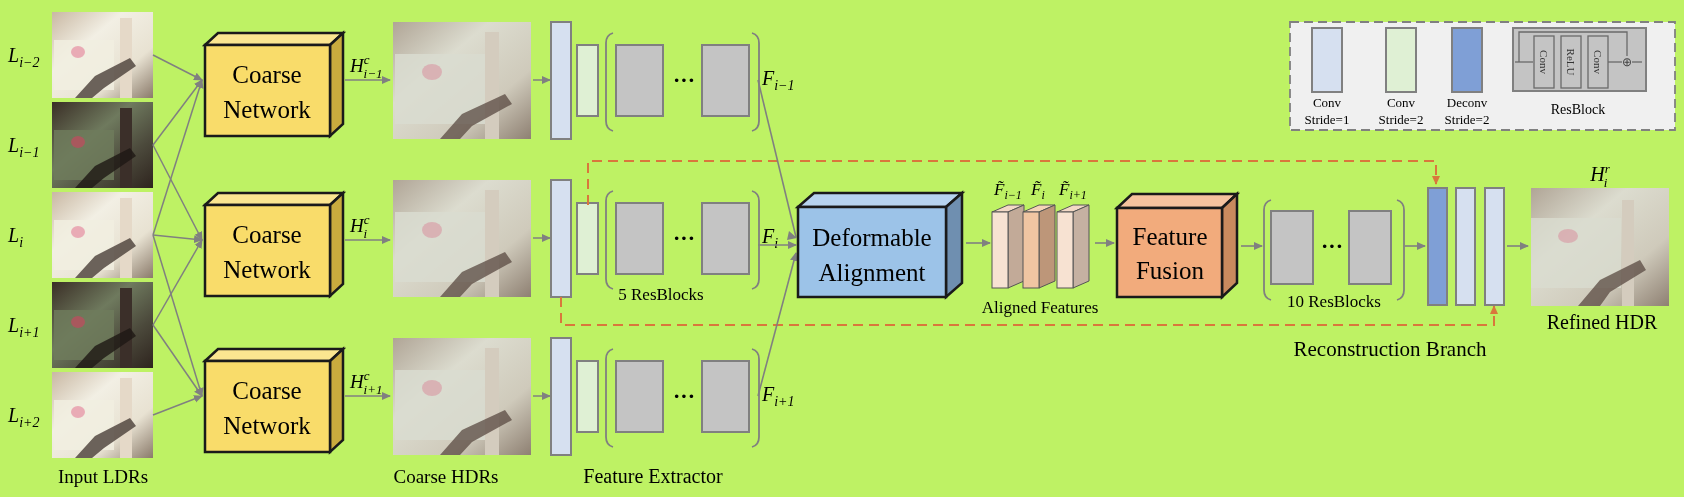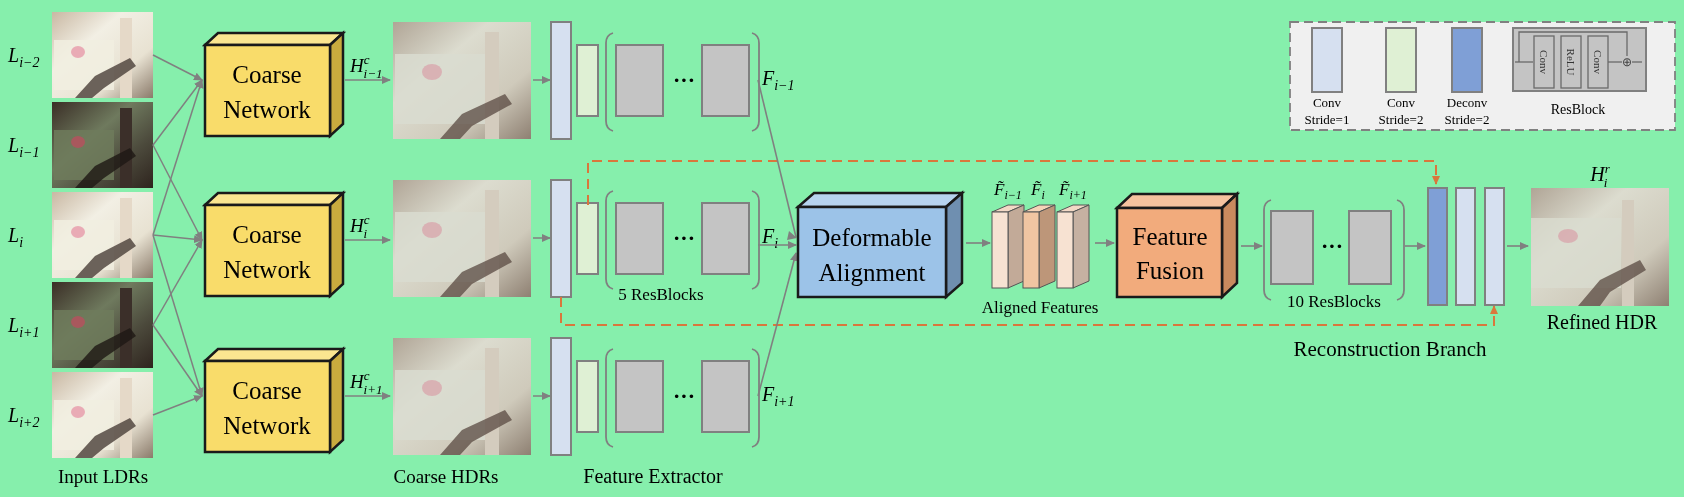--- a/index.html
+++ b/index.html
@@ -1,16 +1,16 @@
 <!DOCTYPE html>
 <html><head>
 <meta charset="utf-8">
 <style>
   html, body { margin: 0; padding: 0; background: #ffffff; }
-  #canvas { position: relative; width: 1684px; height: 497px; overflow: hidden; background: #86efac; }
+  #canvas { position: relative; width: 1684px; height: 497px; overflow: hidden; background: #bef264; }
   svg { position: absolute; left: 0; top: 0; }
   .serif { font-family: "Liberation Serif", "DejaVu Serif", serif; }
   .math { font-family: "Liberation Serif", "DejaVu Serif", serif; font-style: italic; }
 </style>
 </head>
 <body>
 
 <div id="canvas">
 <svg width="1684" height="497" viewBox="0 0 1684 497" xmlns="http://www.w3.org/2000/svg">
   <defs>

